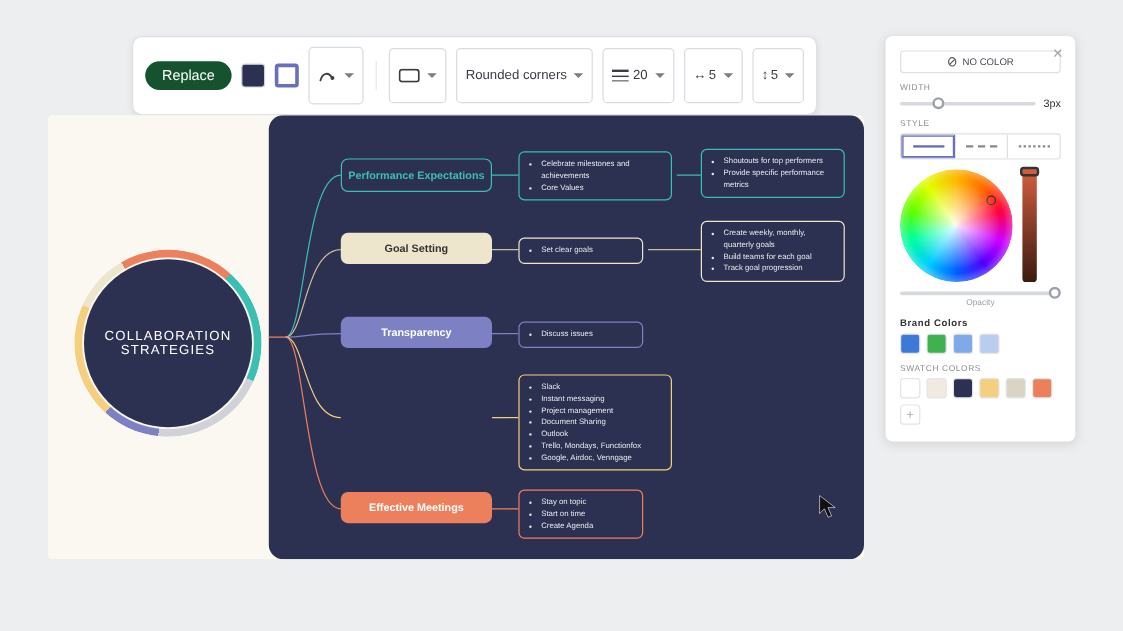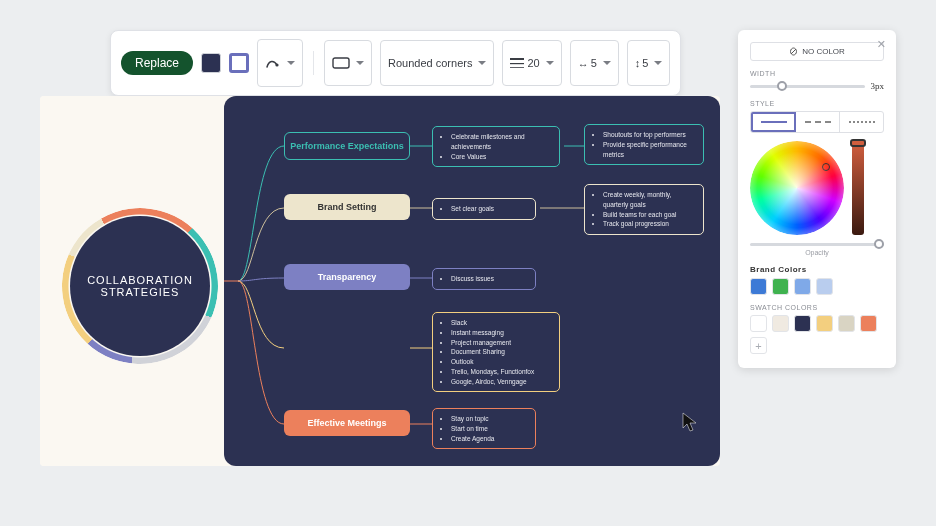--- a/index.html
+++ b/index.html
@@ -309,21 +309,21 @@
        <path d="M 186 50 L 208 50" stroke="#3bbfb2" stroke-width="1"></path>
        <path d="M 340 50 L 360 50" stroke="#3bbfb2" stroke-width="1"></path>
        <path d="M 186 112 L 208 112" stroke="#cdbf9c" stroke-width="1"></path>
        <path d="M 316 112 L 360 112" stroke="#cdbf9c" stroke-width="1"></path>
        <path d="M 186 182 L 208 182" stroke="#7d80c3" stroke-width="1"></path>
        <path d="M 186 252 L 208 252" stroke="#f3cf7f" stroke-width="1"></path>
        <path d="M 186 328 L 208 328" stroke="#ec805c" stroke-width="1"></path>
     </svg>
 
     <div class="branch teal" style="top:36px;left:60px;"><span>Performance Expectations</span></div>
-    <div class="branch cream" style="top:98px;left:60px;"><span>Brand Setting</span></div>
+    <div class="branch cream" style="top:98px;left:60px;"><span>Goal Setting</span></div>
     <div class="branch violet" style="top:168px;left:60px;"><span>Transparency</span></div>
     <div class="branch coral" style="top:314px;left:60px;"><span>Effective Meetings</span></div>
 
     <div id="n00" class="notes teal" style="top:30px;left:208px;width:128px;">
         <ul>
           <li>Celebrate milestones and achievements</li>
           <li>Core Values</li>
         </ul>
       </div>
     <div id="n01" class="notes teal" style="top:28px;left:360px;width:120px;">
@@ -381,21 +381,21 @@
         <path d="M4.5 1 C6 1 7.5 2.5 7.5 4.5 C7.5 6.5 6 8 4.5 8 C3 8 1.5 6.5 1.5 4.5 C1.5 2.5 3 1 4.5 1 Z M2 7 L7 2" stroke="#555" stroke-width="1" fill="none"></path>
       </svg>
     <span>NO COLOR</span>
   </button>
 
   <div class="label">WIDTH</div>
   <div class="slider-row">
     <div class="slider">
         <span class="thumb" style="left:24%;"></span>
       </div>
-    <span style="font-size:9px;color:#333;font-family:Liberation Serif, serif;">3px</span>
+    <span style="font-size:9px;color:#333;">3px</span>
   </div>
 
   <div class="label">STYLE</div>
   <div class="style-row">
     <div class="style-opt active">
         <span class="line-solid"></span>
       </div>
     <div class="style-opt">
         <span class="line-dash"></span>
       </div>

